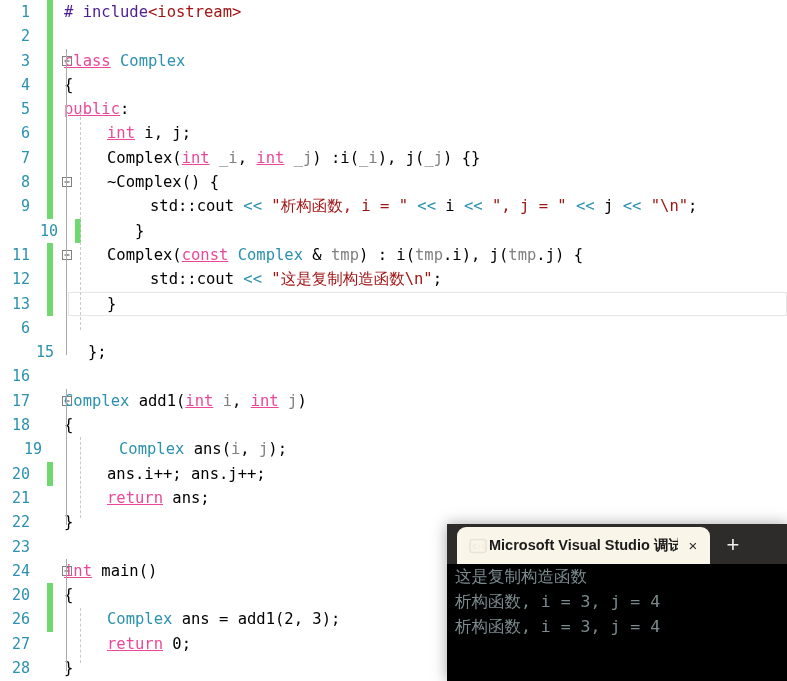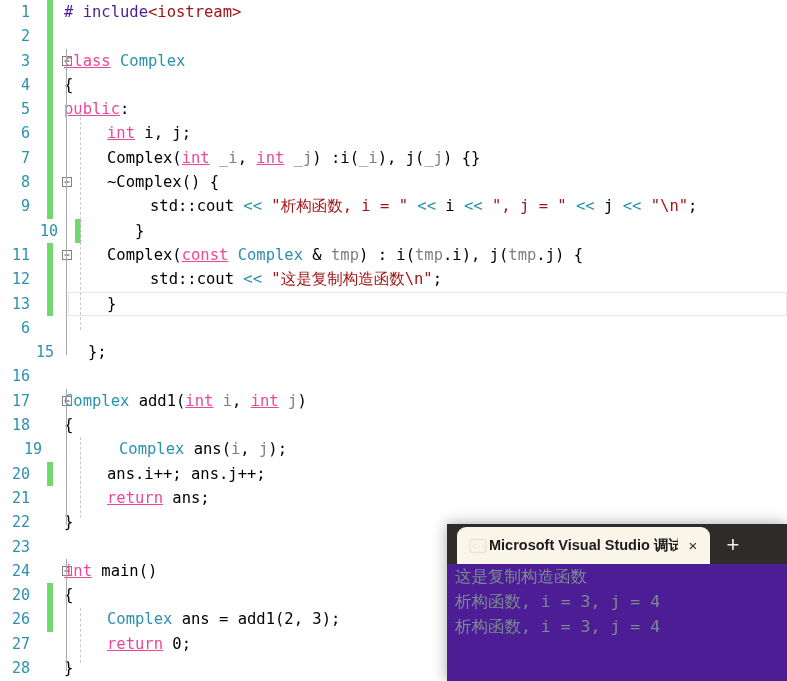--- a/index.html
+++ b/index.html
@@ -176,21 +176,21 @@
     font-size: 22px;
     line-height: 26px;
     text-align: center;
   }
   #console-body {
     position: absolute;
     left: 0;
     top: 40px;
     width: 340px;
     height: 117px;
-    background: #4c1d95;
+    background: #000000;
     overflow: hidden;
   }
   .out-line {
     white-space: pre;
     font-family: "DejaVu Sans Mono", "Liberation Mono", monospace;
     font-size: 16.5px;
     line-height: 25px;
     color: #7b8b8e;
     padding-left: 8px;
   }

